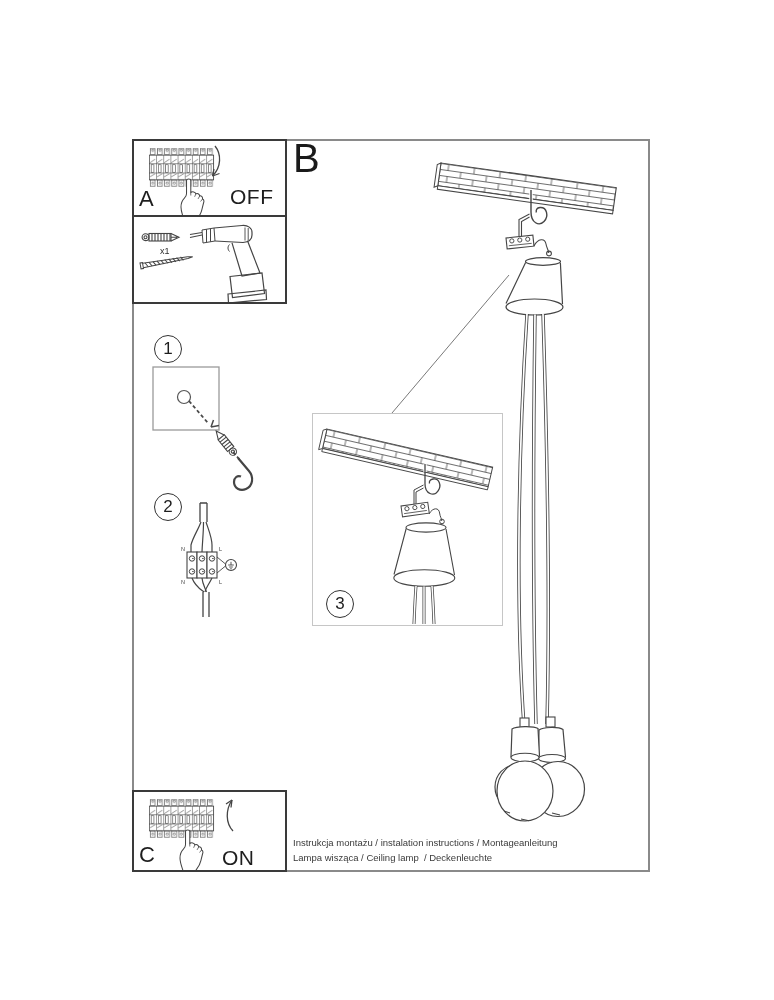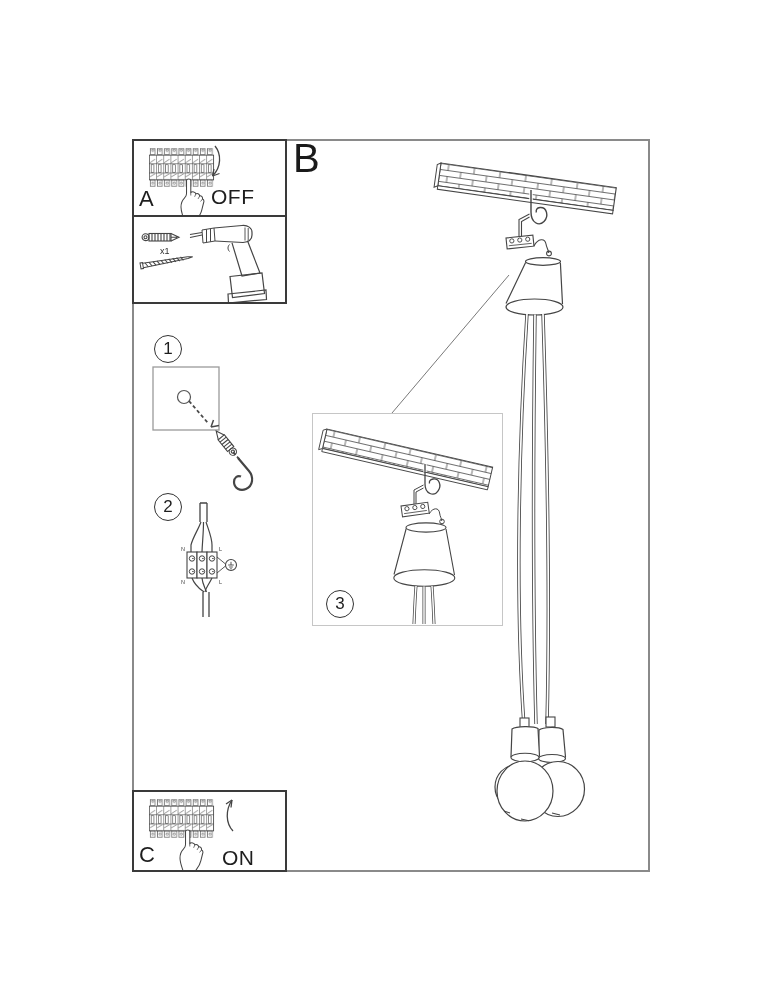--- a/index.html
+++ b/index.html
@@ -62,21 +62,21 @@
   <div class="box box-a">
     <svg class="boxsvg" width="151" height="74">
       <use href="#breaker" x="15" y="7" width="66" height="39"></use>
       <use href="#hand" x="44" y="36" width="29" height="43"></use>
       <g transform="translate(70,4)" fill="none" stroke="#454545" stroke-width="1.3">
         <path d="M11,1 C17.5,9 17.5,22 8.5,31"></path>
         <path d="M8.5,31 L10,24 M8.5,31 L15.5,28.5"></path>
       </g>
     </svg>
     <span class="step-letter" style="left:5px;top:45px">A</span>
-    <span class="switch-label" style="left:77px;top:44px">OFF</span>
+    <span class="switch-label" style="left:96px;top:44px">OFF</span>
   </div>
 
   <div class="box box-tools">
     <svg class="boxsvg" width="151" height="85">
       <g transform="translate(8,13)" fill="none" stroke="#454545" stroke-width="1.1">
         <circle cx="3.5" cy="7.2" r="3.4"></circle>
           <circle cx="3.5" cy="7.2" r="1.5"></circle>
         <rect x="7" y="3.5" width="22" height="7.5"></rect>
         <path d="M10,3.5 V11 M13,3.5 V11 M16,3.5 V11 M19,3.5 V11 M22,3.5 V11 M25,3.5 V11 M28,3.5 V11"></path>
         <path d="M29,3.5 L37,7.2 L29,11 M29,7.2 H35"></path>
@@ -267,14 +267,18 @@
       <use href="#hand" x="43" y="36" width="29" height="43"></use>
       <g transform="translate(86,5)" fill="none" stroke="#454545" stroke-width="1.3">
         <path d="M13,34 C5.5,26 5.5,13 12,3"></path>
         <path d="M12,3 L6,7 M12,3 L11,10.5"></path>
       </g>
     </svg>
     <span class="step-letter" style="left:5px;top:50px">C</span>
     <span class="switch-label" style="left:88px;top:54px">ON</span>
   </div>
 
+  <div class="captions">
+    <div class="cap">Instrukcja montażu / instalation instructions / Montageanleitung</div>
+    <div class="cap">Lampa wisząca / Ceiling lamp  / Deckenleuchte</div>
+  </div>
 
 </div>
 
 </body></html>

